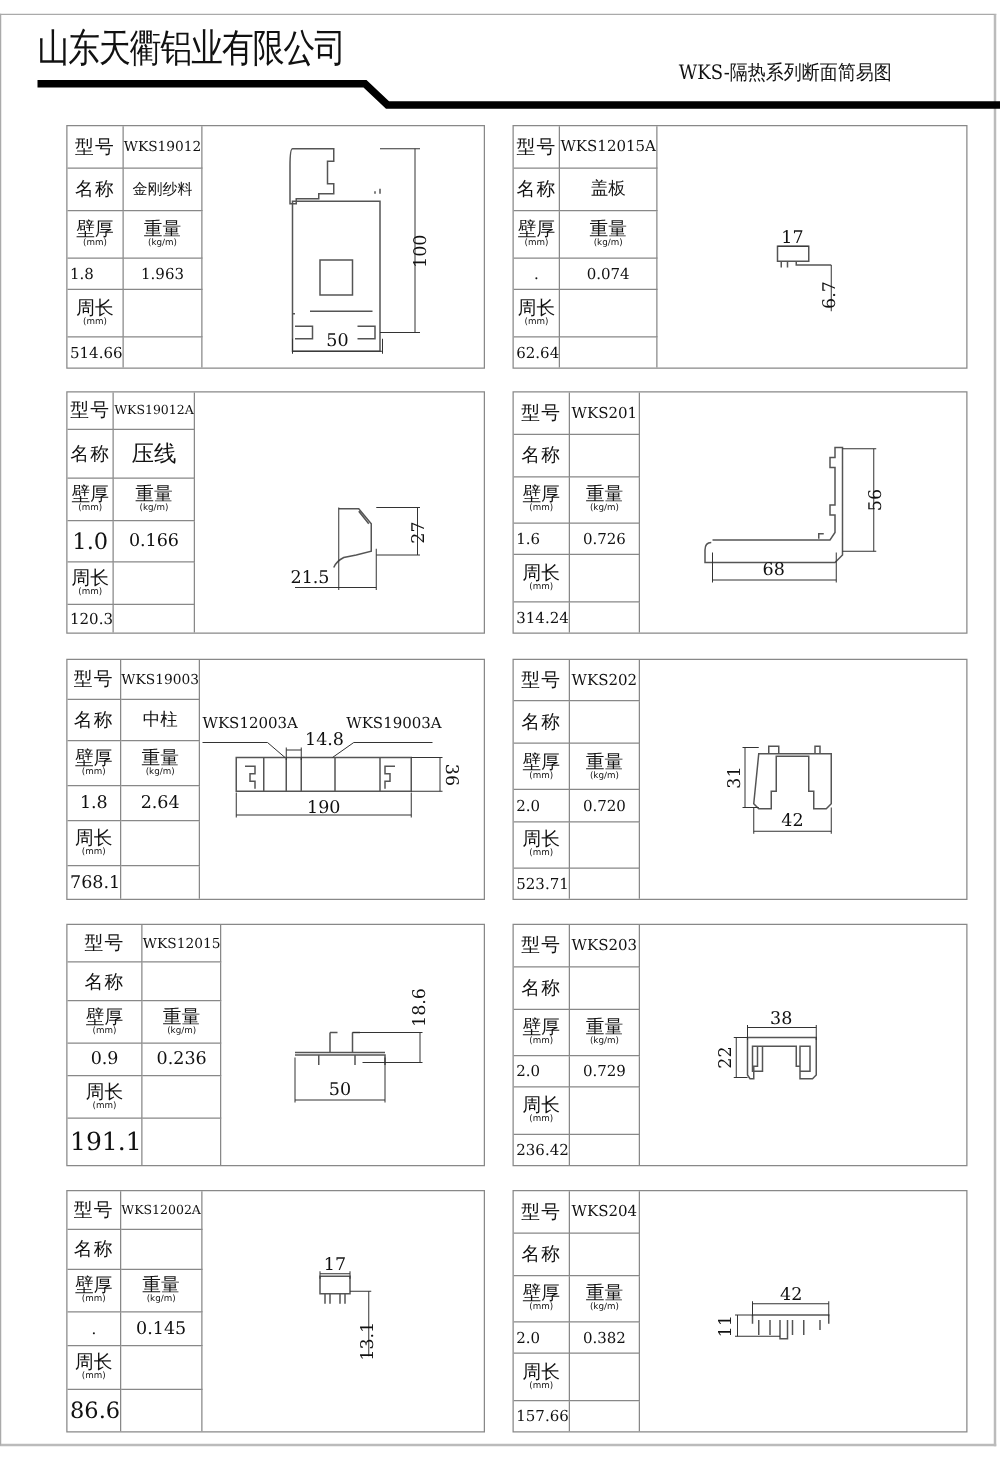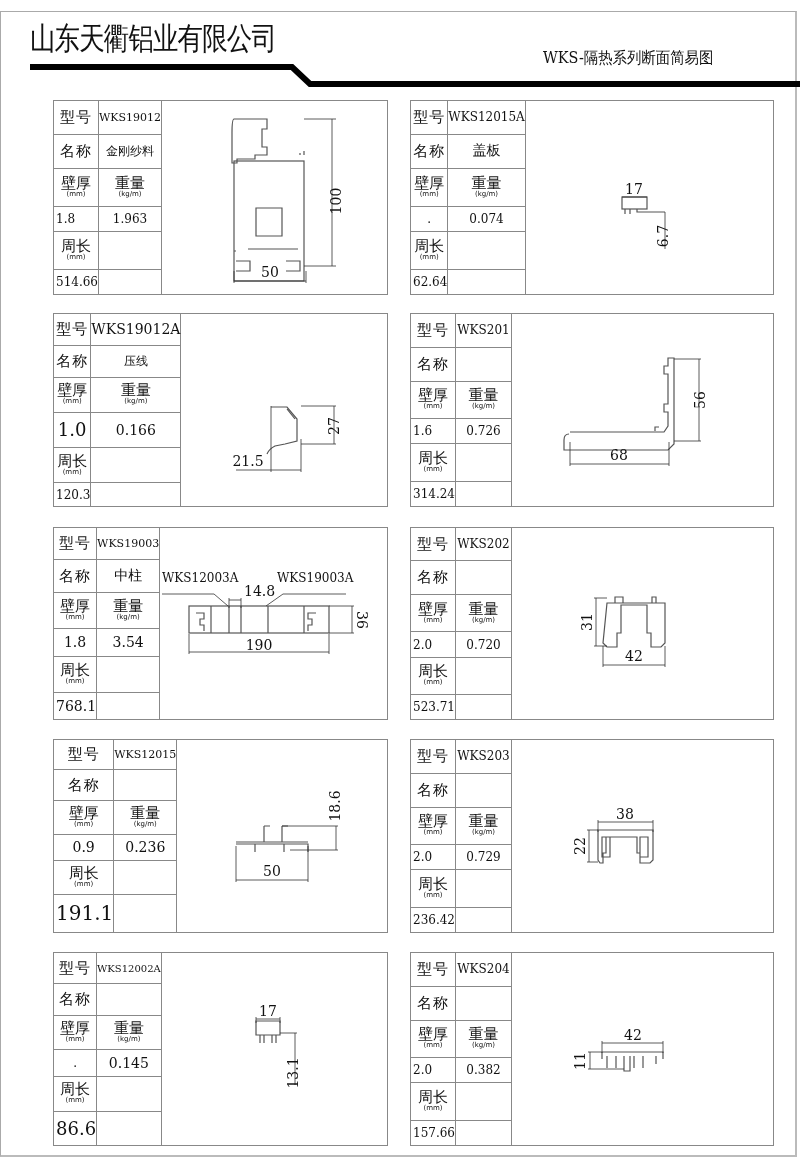--- a/index.html
+++ b/index.html
@@ -125,25 +125,25 @@
     <text x="122" y="93" font-size="14" text-anchor="middle">17</text>
     <text x="156" y="135" font-size="14" transform="rotate(-90 156 135)" text-anchor="middle">6.7</text>
   </svg>
 </div>
 
 <div class="panel" style="left:53px;top:313px;width:335px;height:194px;">
   <table style="width:102px;">
     <tbody>
         <tr>
           <td class="k">型号</td>
-          <td class="v" style="font-size:14px">WKS19012A</td>
-        </tr>
-    <tr>
-          <td class="k">名称</td>
-          <td class="v" style="font-size:12px">压线</td>
+          <td class="v" style="font-size:10px">WKS19012A</td>
+        </tr>
+    <tr>
+          <td class="k">名称</td>
+          <td class="v" style="font-size:18px">压线</td>
         </tr>
     <tr>
           <td class="k2"><span>壁厚</span><small>(mm)</small></td>
           <td class="k2"><span>重量</span><small>(kg/m)</small></td>
         </tr>
     <tr>
           <td style="font-size:18px">1.0</td>
           <td style="font-size:14px">0.166</td>
         </tr>
     <tr>
@@ -229,21 +229,21 @@
     <tr>
           <td class="k">名称</td>
           <td class="v" style="font-size:14px">中柱</td>
         </tr>
     <tr>
           <td class="k2"><span>壁厚</span><small>(mm)</small></td>
           <td class="k2"><span>重量</span><small>(kg/m)</small></td>
         </tr>
     <tr>
           <td style="font-size:14px">1.8</td>
-          <td style="font-size:14px">3.54</td>
+          <td style="font-size:14px">2.64</td>
         </tr>
     <tr>
           <td class="k2"><span>周长</span><small>(mm)</small></td>
           <td></td>
         </tr>
     <tr>
           <td class="num" style="font-size:14px">768.1</td>
           <td></td>
         </tr>
   </tbody>

